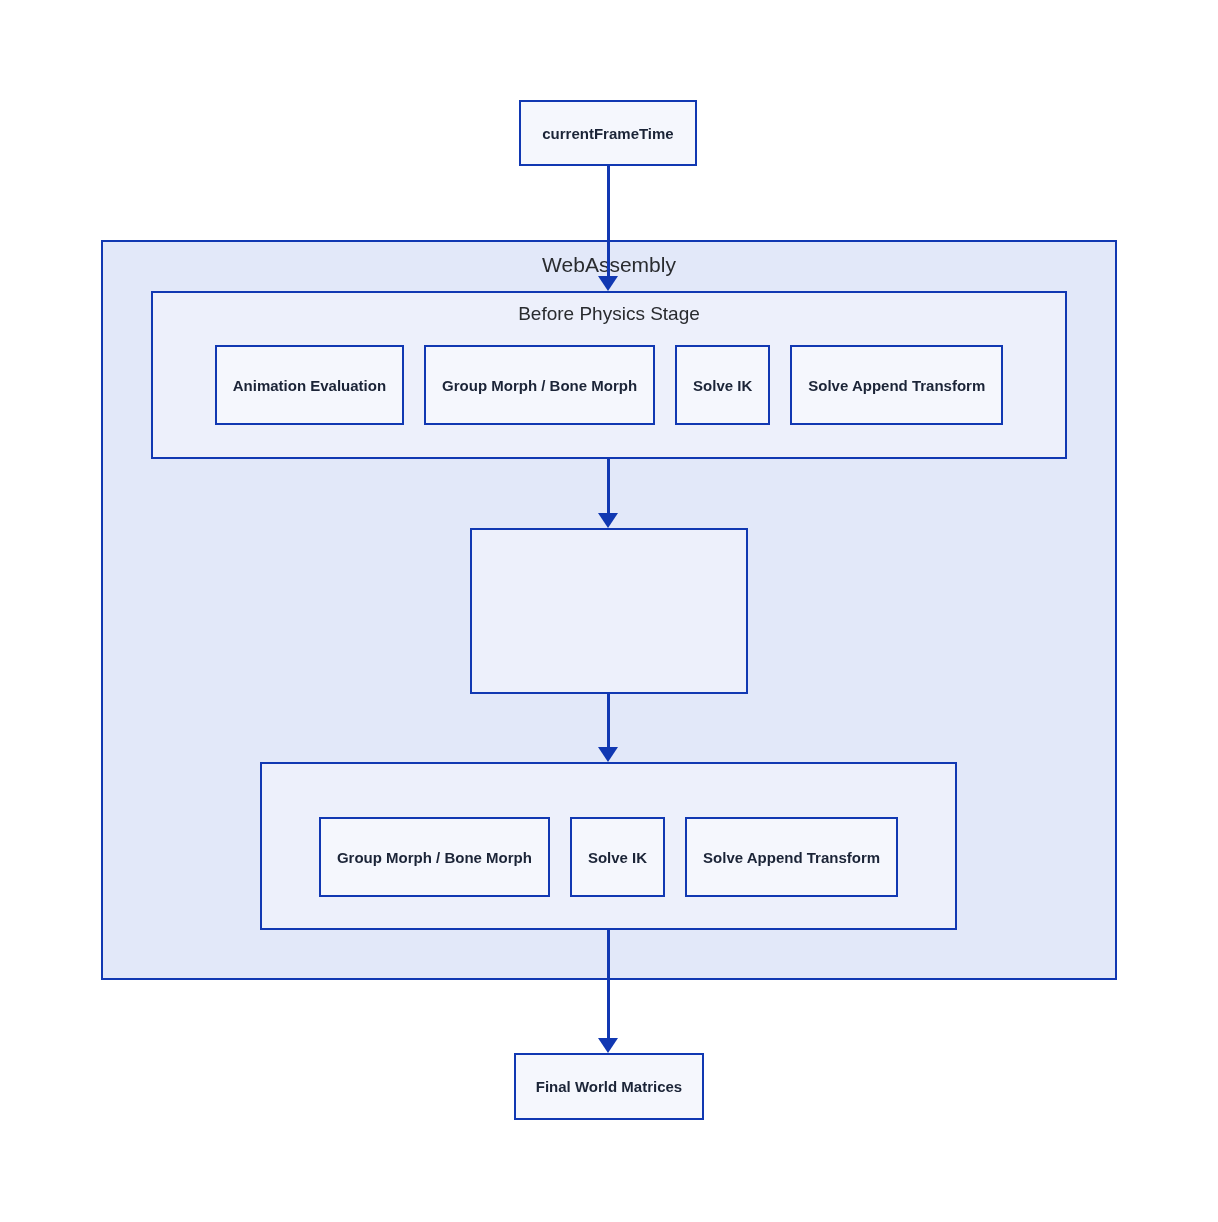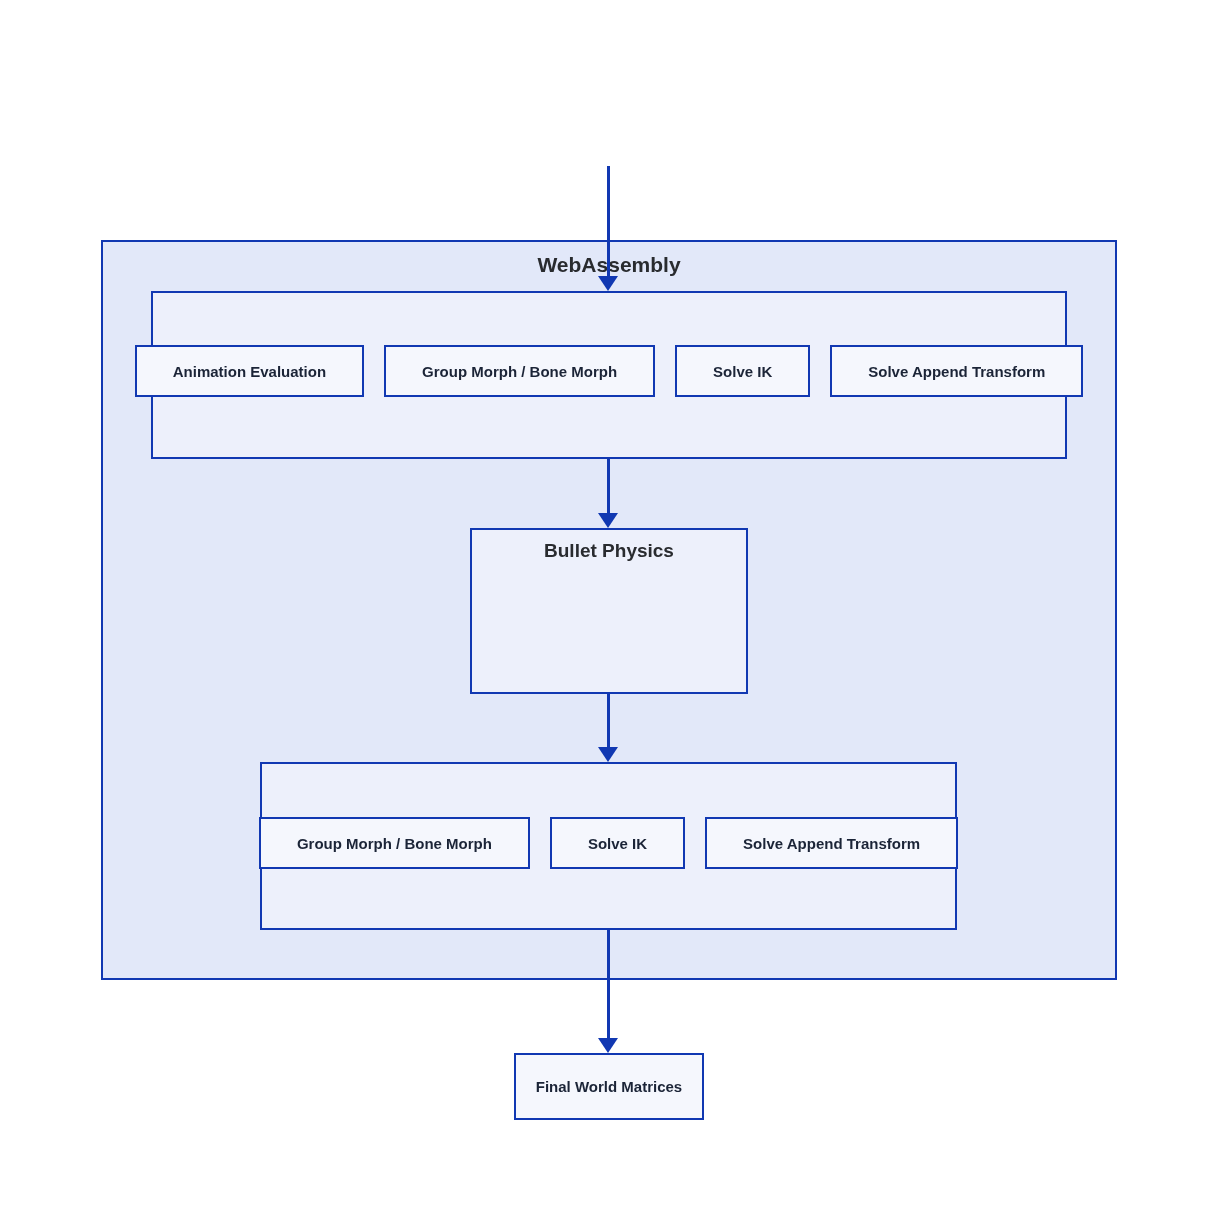--- a/index.html
+++ b/index.html
@@ -41,33 +41,33 @@
   .container-box {
     position: absolute;
     border: 2px solid var(--blue);
     z-index: 1;
   }
   .wasm { background: var(--wasm-bg); }
   .stage { background: var(--stage-bg); z-index: 2; }
   .container-title {
     width: 100%;
     text-align: center;
-    font-weight: 700;
+    font-weight: 400;
     color: var(--title-color);
   }
   .wasm-title { font-size: 21px; padding-top: 11px; }
   .stage-title { font-size: 19px; padding-top: 10px; }
   .box-row {
     position: absolute;
     left: 0; right: 0;
     display: flex;
     justify-content: center;
     gap: 20px;
   }
-  .box-row .node { position: static; height: 52px; padding: 0 36px; }
+  .box-row .node { position: static; height: 80px; padding: 0 16px; }
   .arrow {
     position: absolute;
     width: 20px;
     z-index: 5;
   }
   .arrow .arrow-line {
     position: absolute;
     left: 8.5px; top: 0; bottom: 12px;
     width: 3px;
     background: var(--blue);
@@ -79,46 +79,47 @@
     border-left: 10px solid transparent;
     border-right: 10px solid transparent;
     border-top: 15px solid var(--blue);
   }
 </style>
 </head>
 <body>
 
 <div class="canvas">
 
+  <div class="node" style="left:519px; top:100px; width:178px; height:66px;">currentFrameTime</div>
 
   <div class="arrow" style="left:598px; top:166px; height:125px;">
     <div class="arrow-line"></div>
     <div class="arrow-head"></div>
   </div>
 
   <div class="container-box wasm" style="left:101px; top:240px; width:1016px; height:740px;">
     <div class="container-title wasm-title">WebAssembly</div>
   </div>
 
   <div class="container-box stage" style="left:151px; top:291px; width:916px; height:168px;">
+    <div class="container-title stage-title">Before Physics Stage</div>
     <div class="box-row" style="top:52px;">
       <div class="node">Animation Evaluation</div>
       <div class="node">Group Morph / Bone Morph</div>
       <div class="node">Solve IK</div>
       <div class="node">Solve Append Transform</div>
     </div>
   </div>
 
   <div class="arrow" style="left:598px; top:458px; height:70px;">
     <div class="arrow-line"></div>
     <div class="arrow-head"></div>
   </div>
 
   <div class="container-box stage" style="left:470px; top:528px; width:278px; height:166px;">
-    <div class="container-title stage-title">Bullet Physics</div>
   </div>
 
   <div class="arrow" style="left:598px; top:693px; height:69px;">
     <div class="arrow-line"></div>
     <div class="arrow-head"></div>
   </div>
 
   <div class="container-box stage" style="left:260px; top:762px; width:697px; height:168px;">
     <div class="box-row" style="top:53px;">
       <div class="node">Group Morph / Bone Morph</div>

